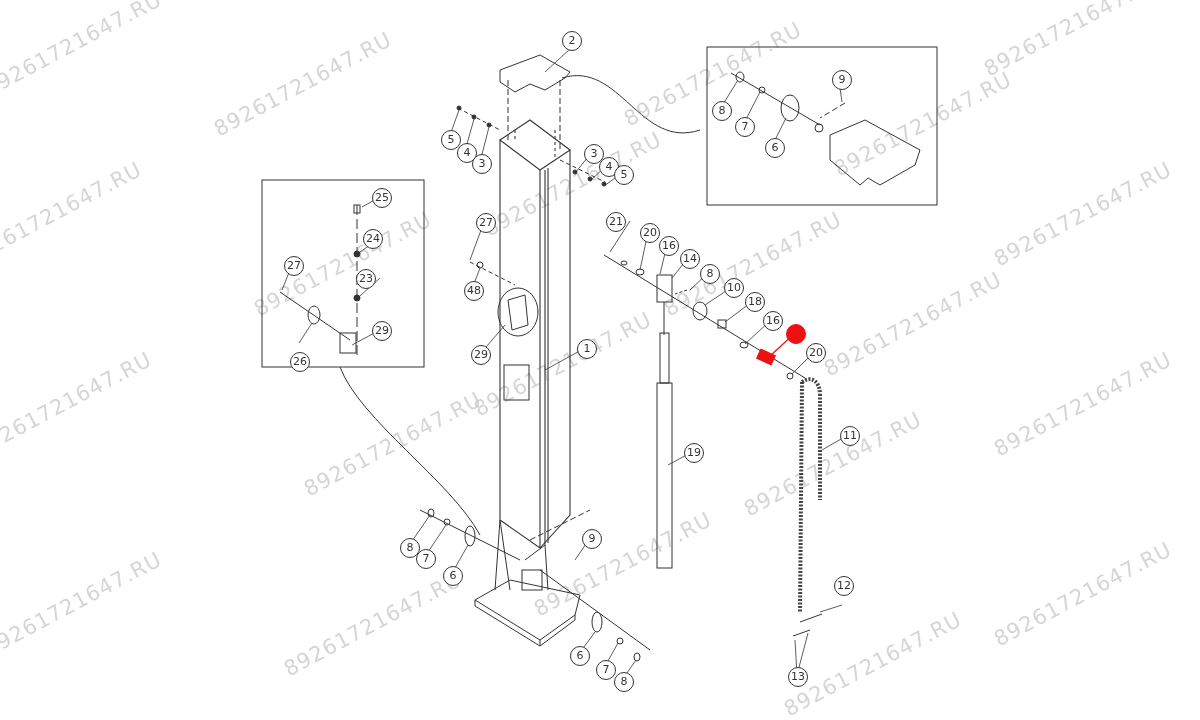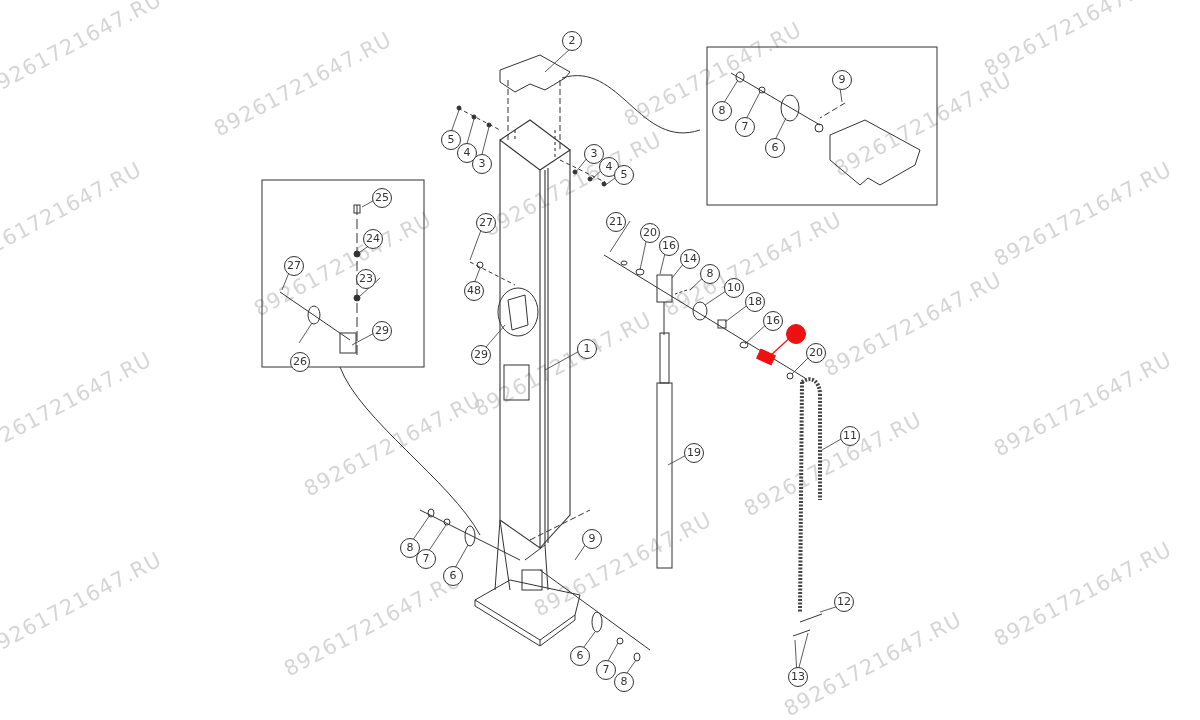--- a/index.html
+++ b/index.html
@@ -175,21 +175,21 @@
   <div class="callout" style="left:659px;top:236px">16</div>
   <div class="callout" style="left:680px;top:249px">14</div>
   <div class="callout" style="left:700px;top:264px">8</div>
   <div class="callout" style="left:724px;top:278px">10</div>
   <div class="callout" style="left:745px;top:292px">18</div>
   <div class="callout" style="left:763px;top:311px">16</div>
   <div class="callout hl" style="left:786px;top:324px">19</div>
   <div class="callout" style="left:806px;top:343px">20</div>
   <div class="callout" style="left:684px;top:443px">19</div>
   <div class="callout" style="left:840px;top:426px">11</div>
-  <div class="callout" style="left:834px;top:592px">12</div>
+  <div class="callout" style="left:834px;top:576px">12</div>
   <div class="callout" style="left:788px;top:667px">13</div>
   <div class="callout" style="left:400px;top:538px">8</div>
   <div class="callout" style="left:416px;top:549px">7</div>
   <div class="callout" style="left:443px;top:566px">6</div>
   <div class="callout" style="left:582px;top:529px">9</div>
   <div class="callout" style="left:570px;top:646px">6</div>
   <div class="callout" style="left:596px;top:660px">7</div>
   <div class="callout" style="left:614px;top:672px">8</div>
 </div>
 

